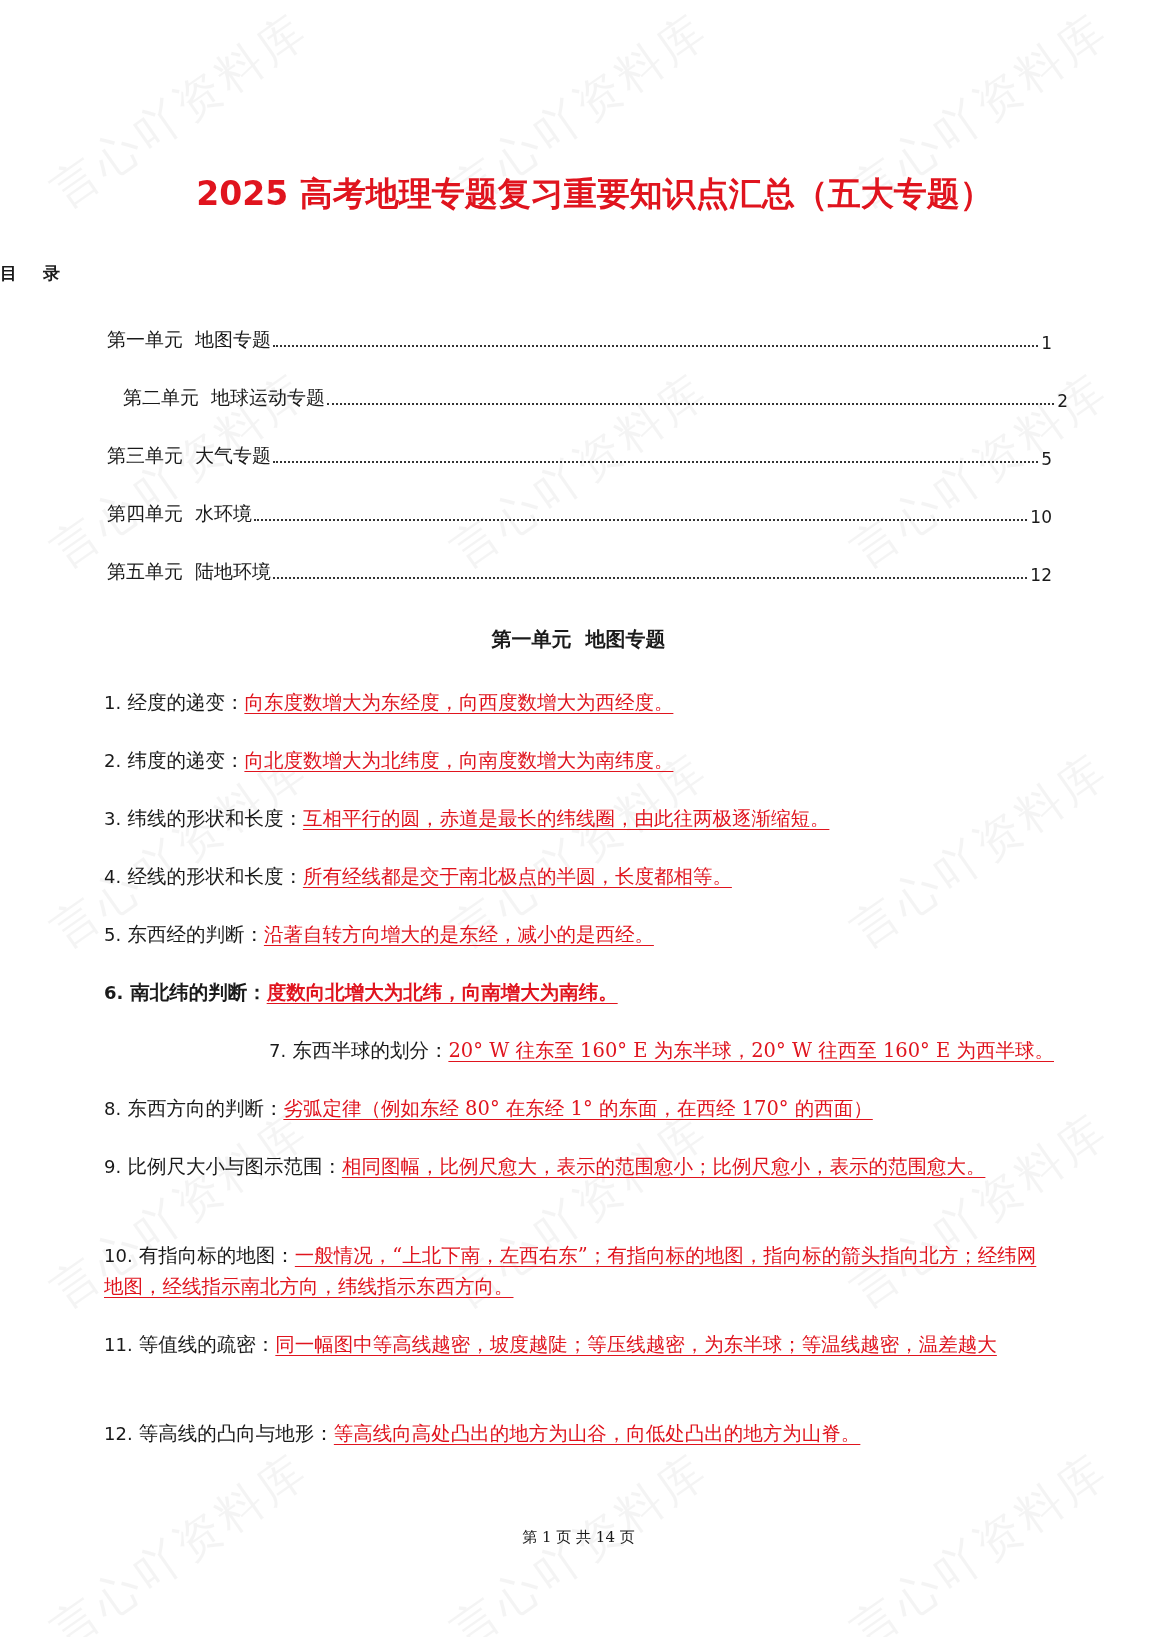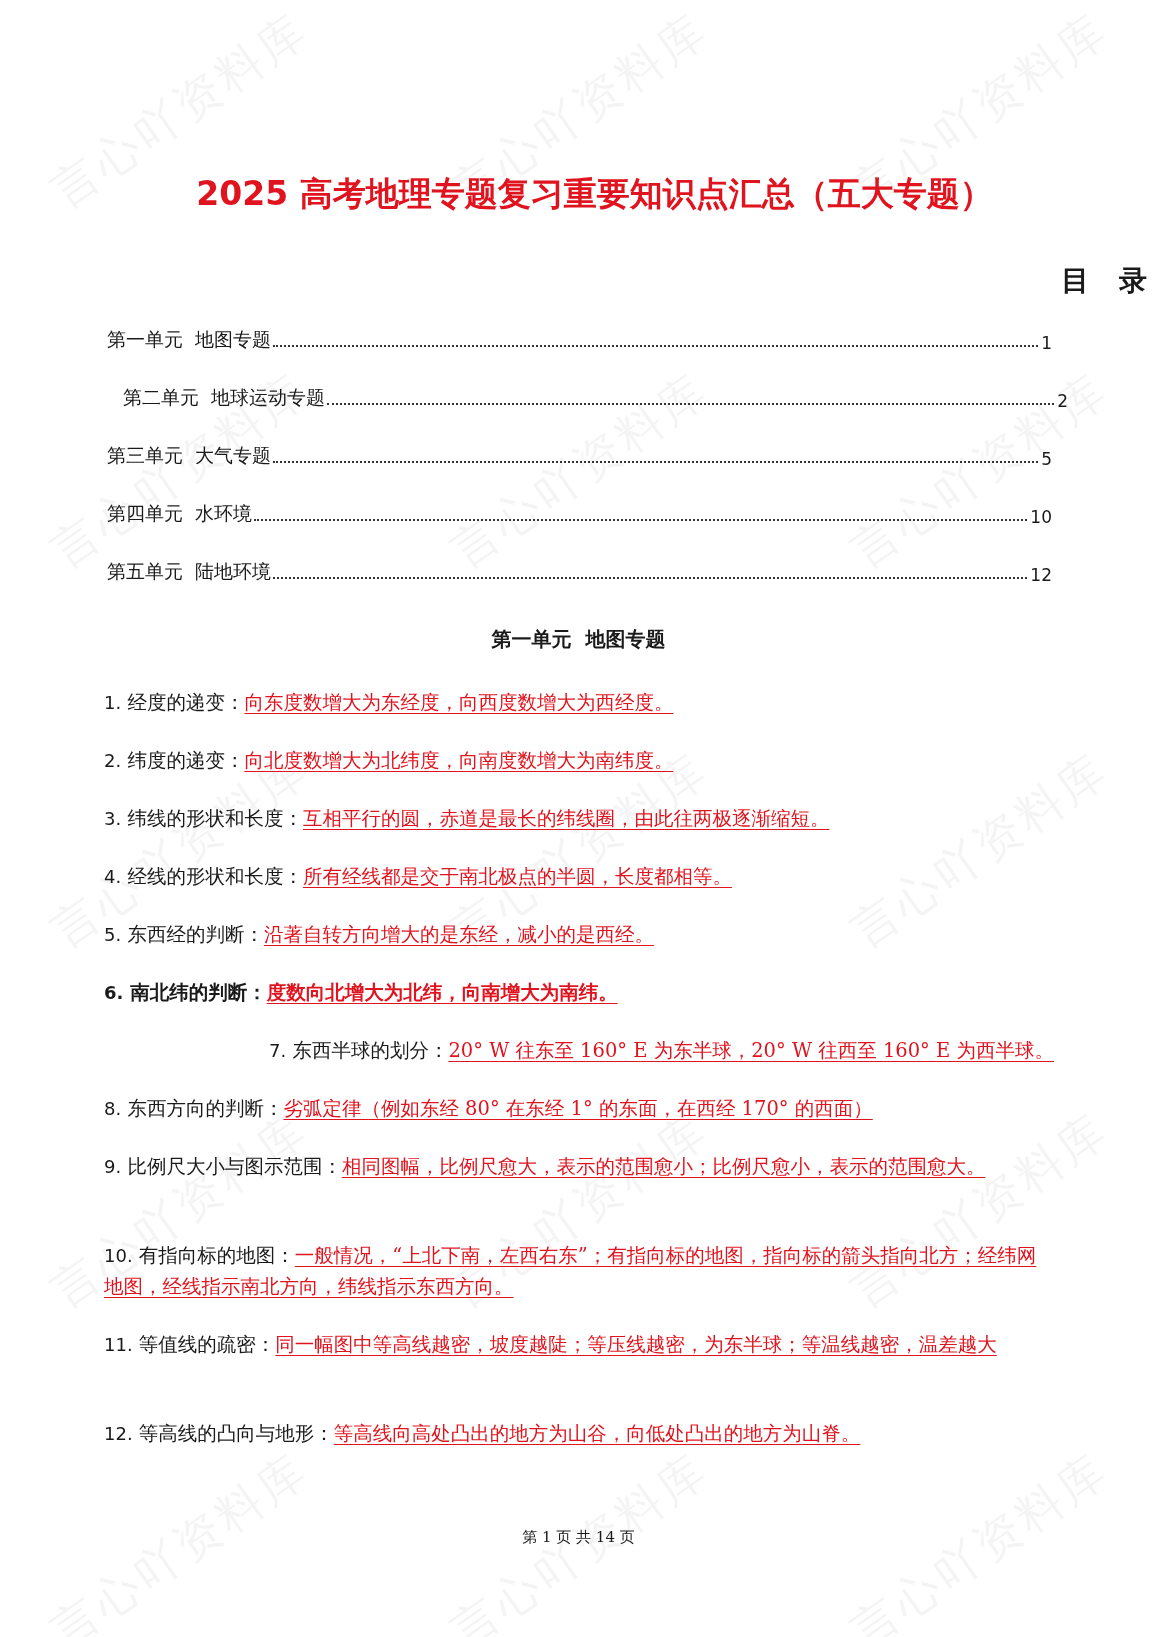--- a/index.html
+++ b/index.html
@@ -14,22 +14,22 @@
       transform: rotate(-35deg); white-space: nowrap; pointer-events: none;
       letter-spacing: 4px;
     }
     .title {
       position: absolute; top: 172px; left: 0; width: 1157px; text-align: center;
       color: #e0141e; font-size: 33px; font-weight: bold;
       font-family: "DejaVu Sans", "Liberation Sans", sans-serif;
       padding-left: 16px;
     }
     .toc-heading {
-      position: absolute; top: 262px; left: 0; width: 1157px; text-align: right;
-      font-size: 28px; font-weight: bold; letter-spacing: 10px;
+      position: absolute; top: 262px; left: 0; width: 1157px; text-align: left;
+      font-size: 17px; font-weight: bold; letter-spacing: 10px;
       font-family: "DejaVu Sans", sans-serif;
     }
     .toc-row {
       position: absolute; left: 107px; width: 945px; height: 30px;
       display: flex; align-items: flex-end; font-size: 19px;
     }
     .toc-label { white-space: pre; }
     .toc-dots {
       flex: 1; border-bottom: 2px dotted #333; margin: 0 3px 6px 2px; height: 1px;
     }

